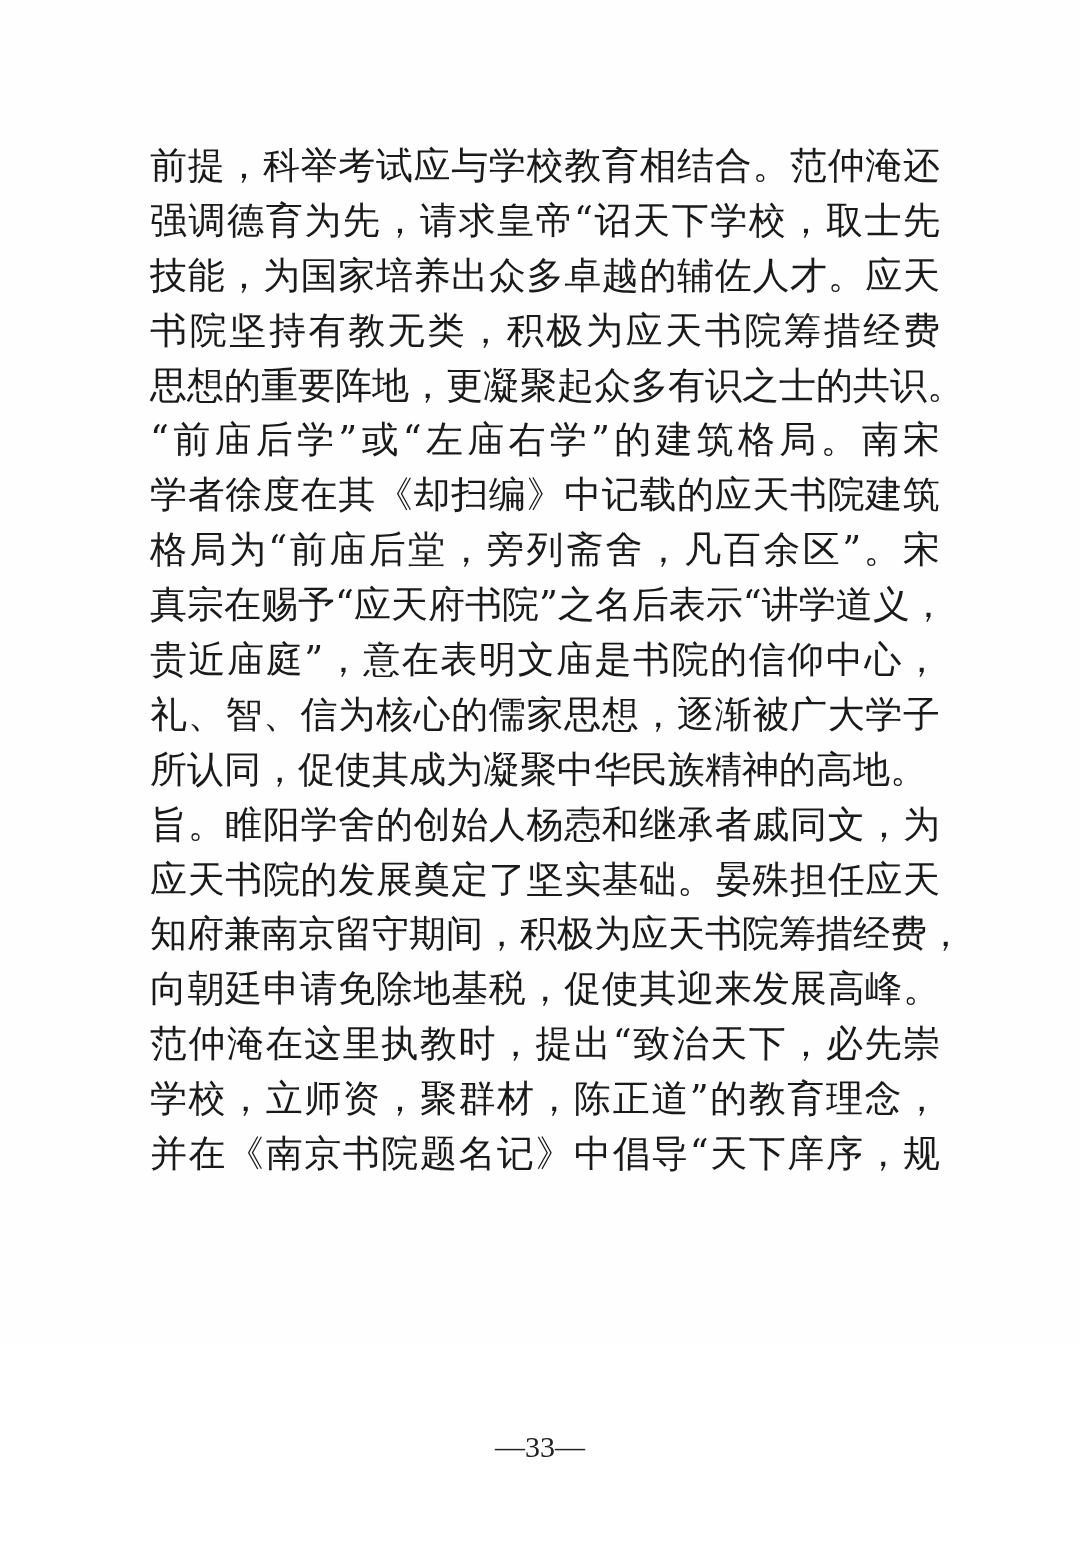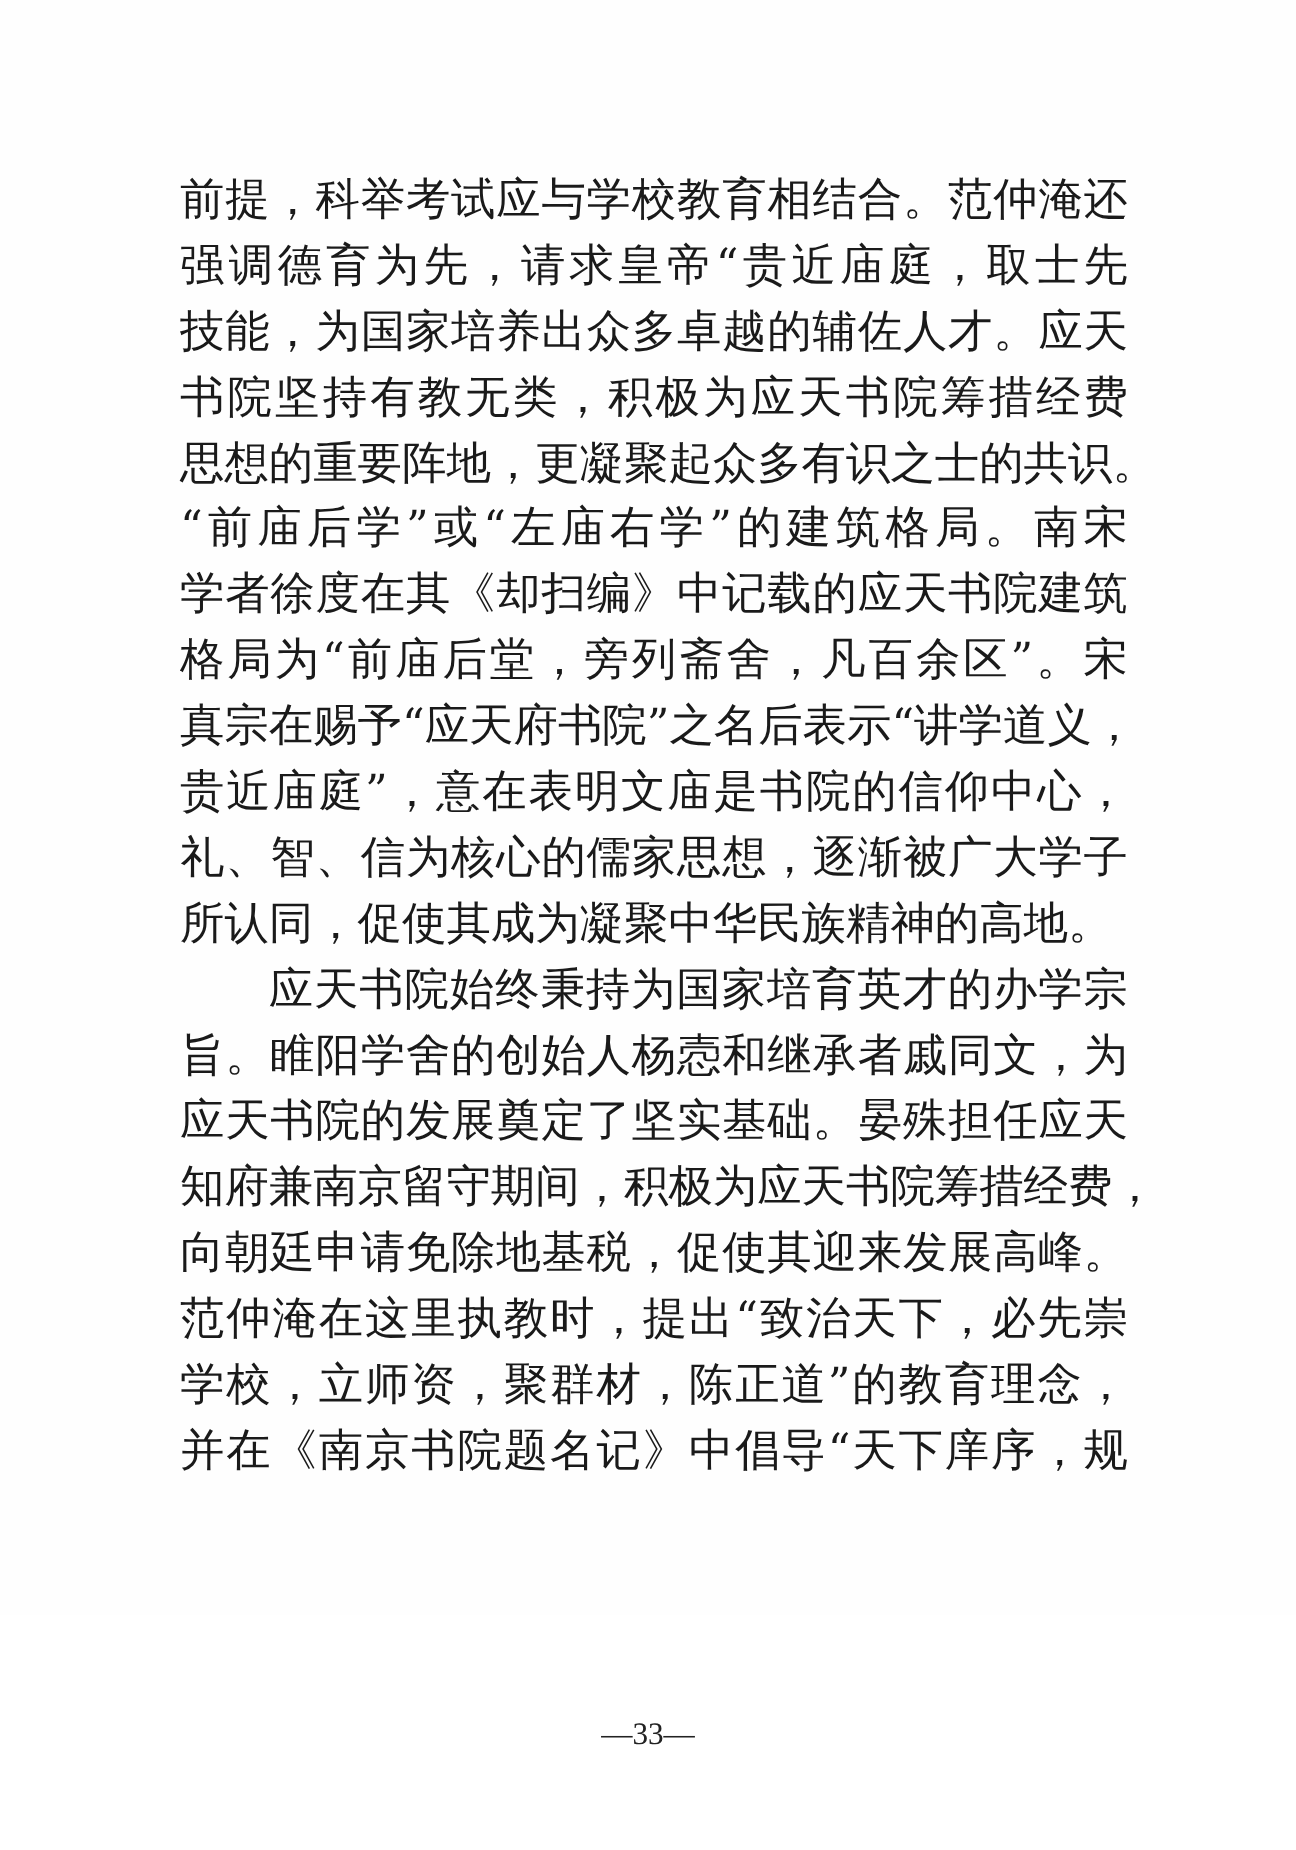--- a/index.html
+++ b/index.html
@@ -43,42 +43,41 @@
     .line.indent {
       padding-left: 74px;
     }
     .page-number {
       position: absolute;
       left: 0;
       width: 1080px;
       top: 1430px;
       text-align: center;
       font-family: "Liberation Serif", "DejaVu Serif", serif;
-      font-size: 26px;
+      font-size: 30px;
       color: #222;
     }
   </style>
 </head>
 <body>
 
 <div class="page">
   <div class="body-text">
     <div class="line">前提，科举考试应与学校教育相结合。范仲淹还</div>
-    <div class="line">强调德育为先，请求皇帝“贵近庙庭，取士先</div>
+    <div class="line">强调德育为先，请求皇帝“诏天下学校，取士先</div>
     <div class="line">技能，为国家培养出众多卓越的辅佐人才。应天</div>
     <div class="line">书院坚持有教无类，积极为应天书院筹措经费</div>
     <div class="line">思想的重要阵地，更凝聚起众多有识之士的共识。</div>
     <div class="line">“前庙后学”或“左庙右学”的建筑格局。南宋</div>
     <div class="line">学者徐度在其《却扫编》中记载的应天书院建筑</div>
     <div class="line">格局为“前庙后堂，旁列斋舍，凡百余区”。宋</div>
     <div class="line">真宗在赐予“应天府书院”之名后表示“讲学道义，</div>
     <div class="line">贵近庙庭”，意在表明文庙是书院的信仰中心，</div>
     <div class="line">礼、智、信为核心的儒家思想，逐渐被广大学子</div>
     <div class="line last">所认同，促使其成为凝聚中华民族精神的高地。</div>
-    <div class="line indent">应天书院始终秉持为国家培育英才的办学宗</div>
     <div class="line">旨。睢阳学舍的创始人杨悫和继承者戚同文，为</div>
     <div class="line">应天书院的发展奠定了坚实基础。晏殊担任应天</div>
     <div class="line">知府兼南京留守期间，积极为应天书院筹措经费，</div>
     <div class="line">向朝廷申请免除地基税，促使其迎来发展高峰。</div>
     <div class="line">范仲淹在这里执教时，提出“致治天下，必先崇</div>
     <div class="line">学校，立师资，聚群材，陈正道”的教育理念，</div>
     <div class="line">并在《南京书院题名记》中倡导“天下庠序，规</div>
   </div>
 
   <div class="page-number">—33—</div>

